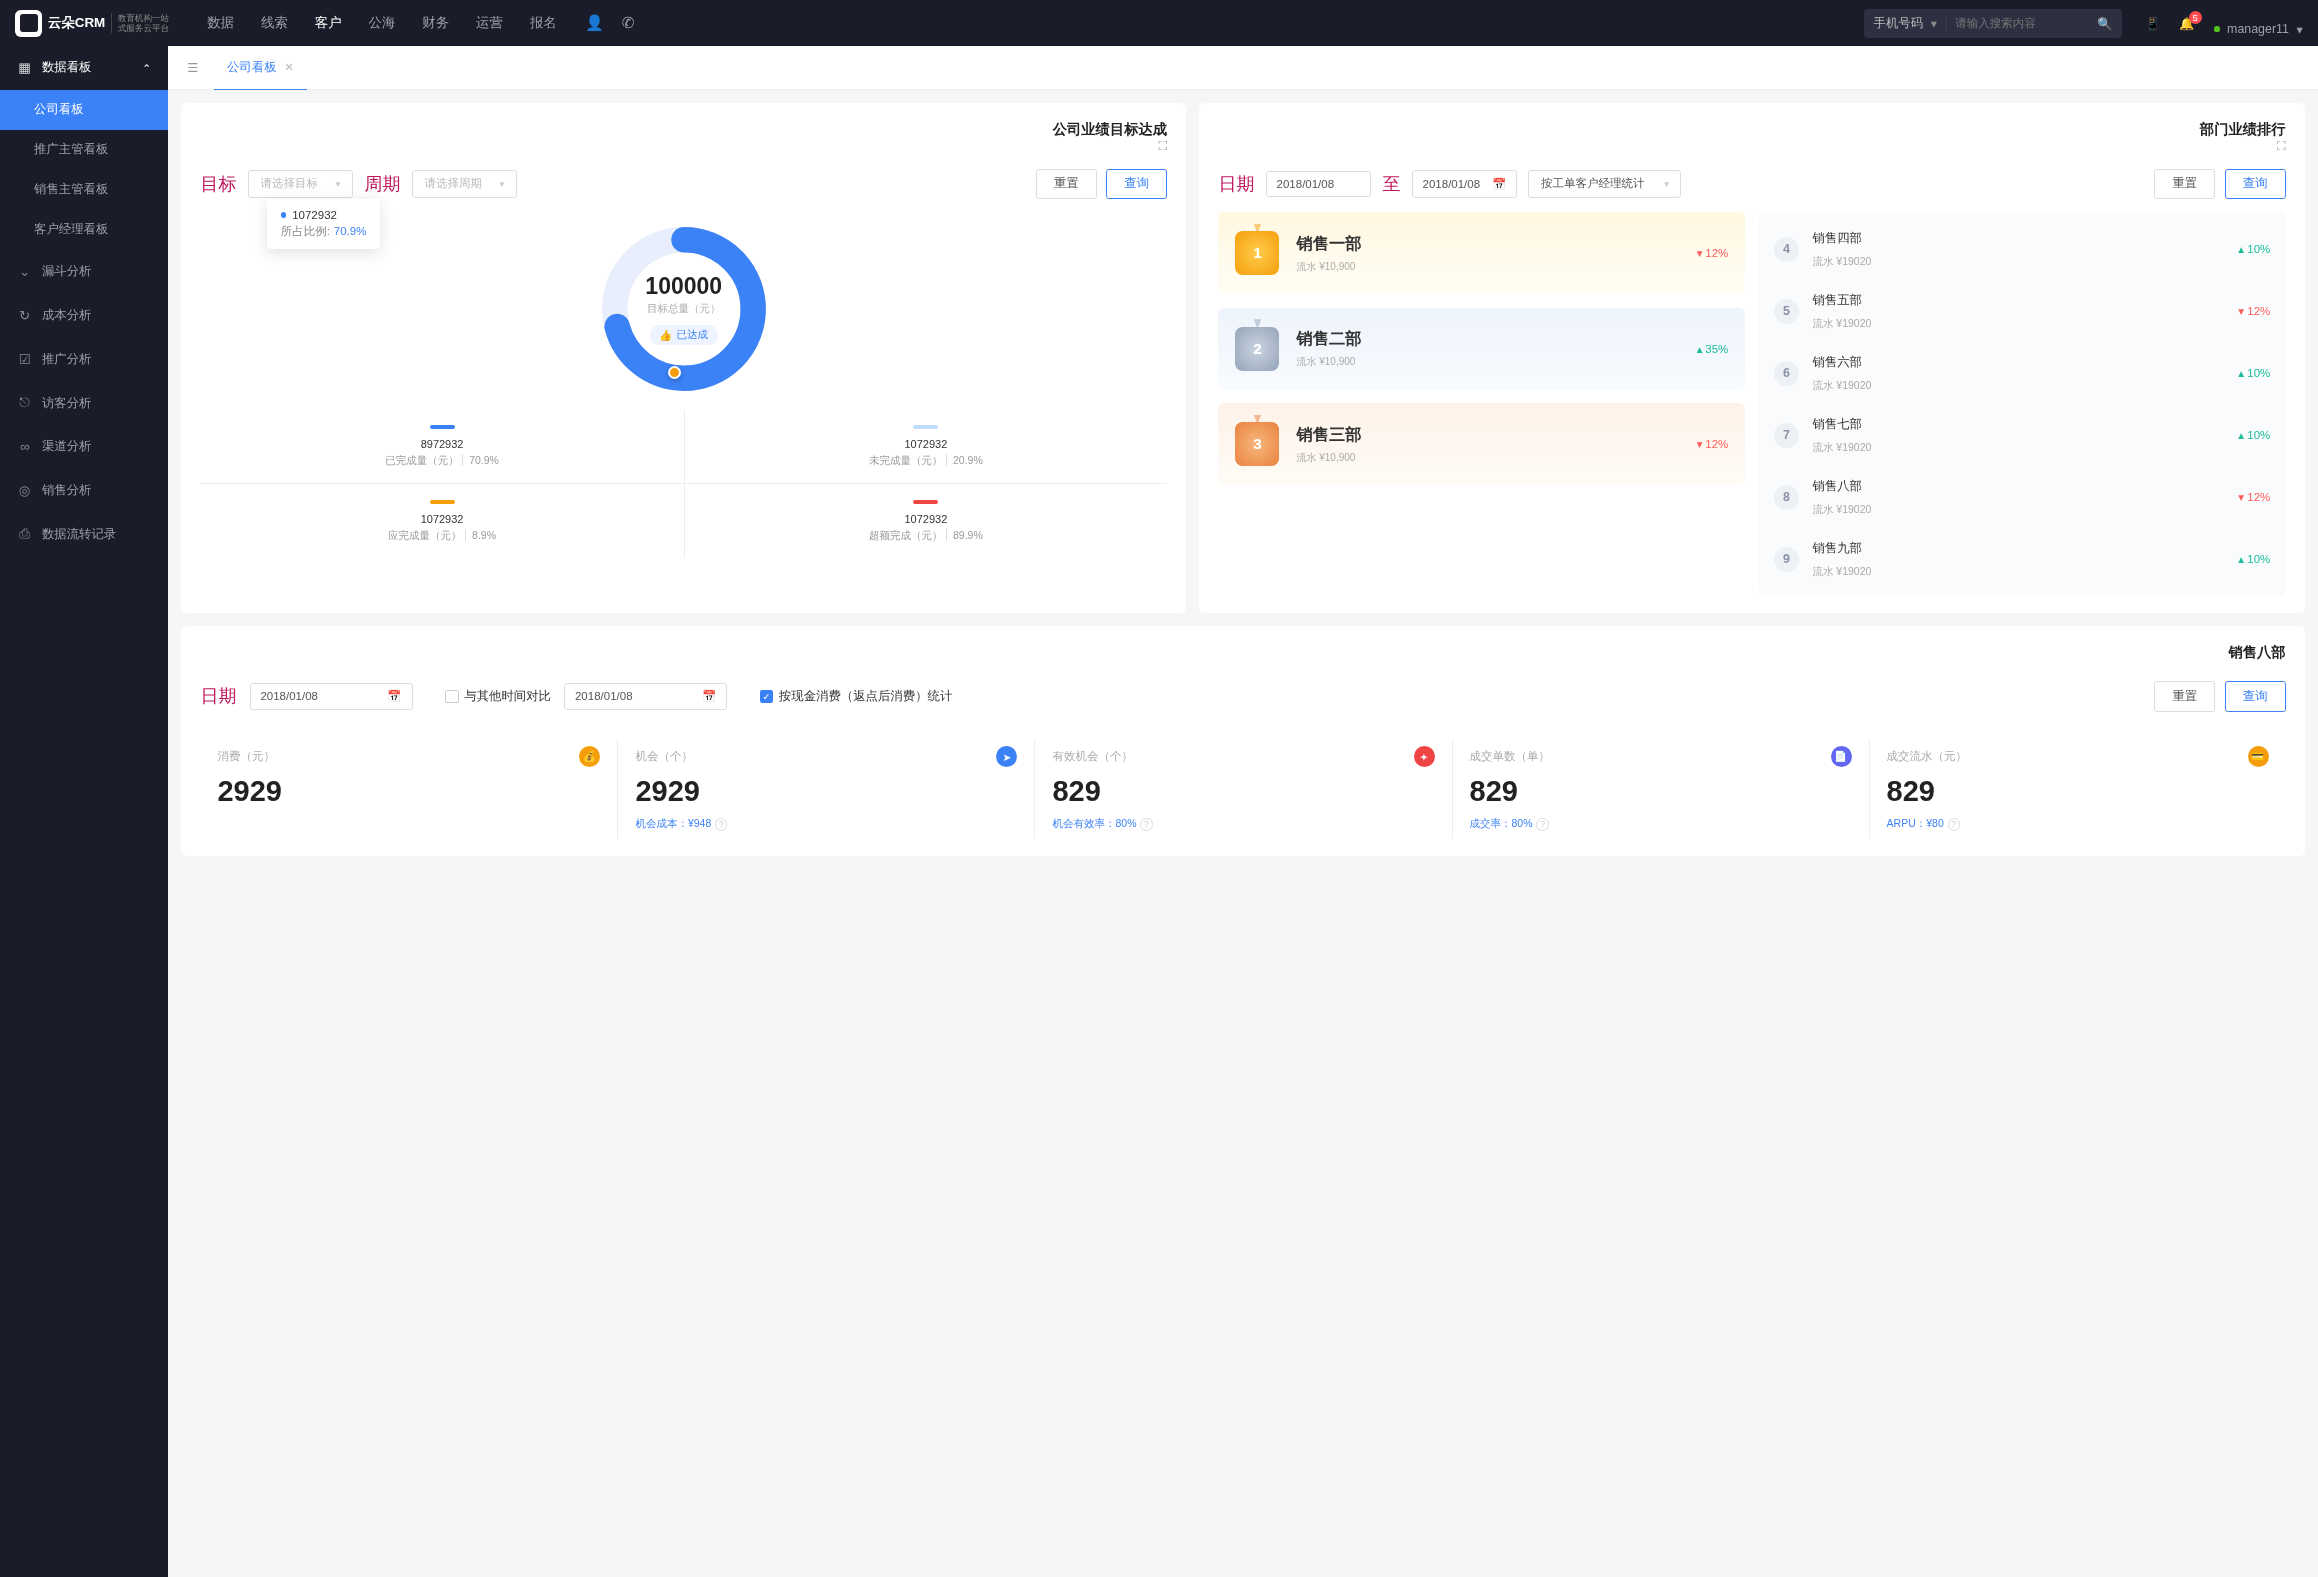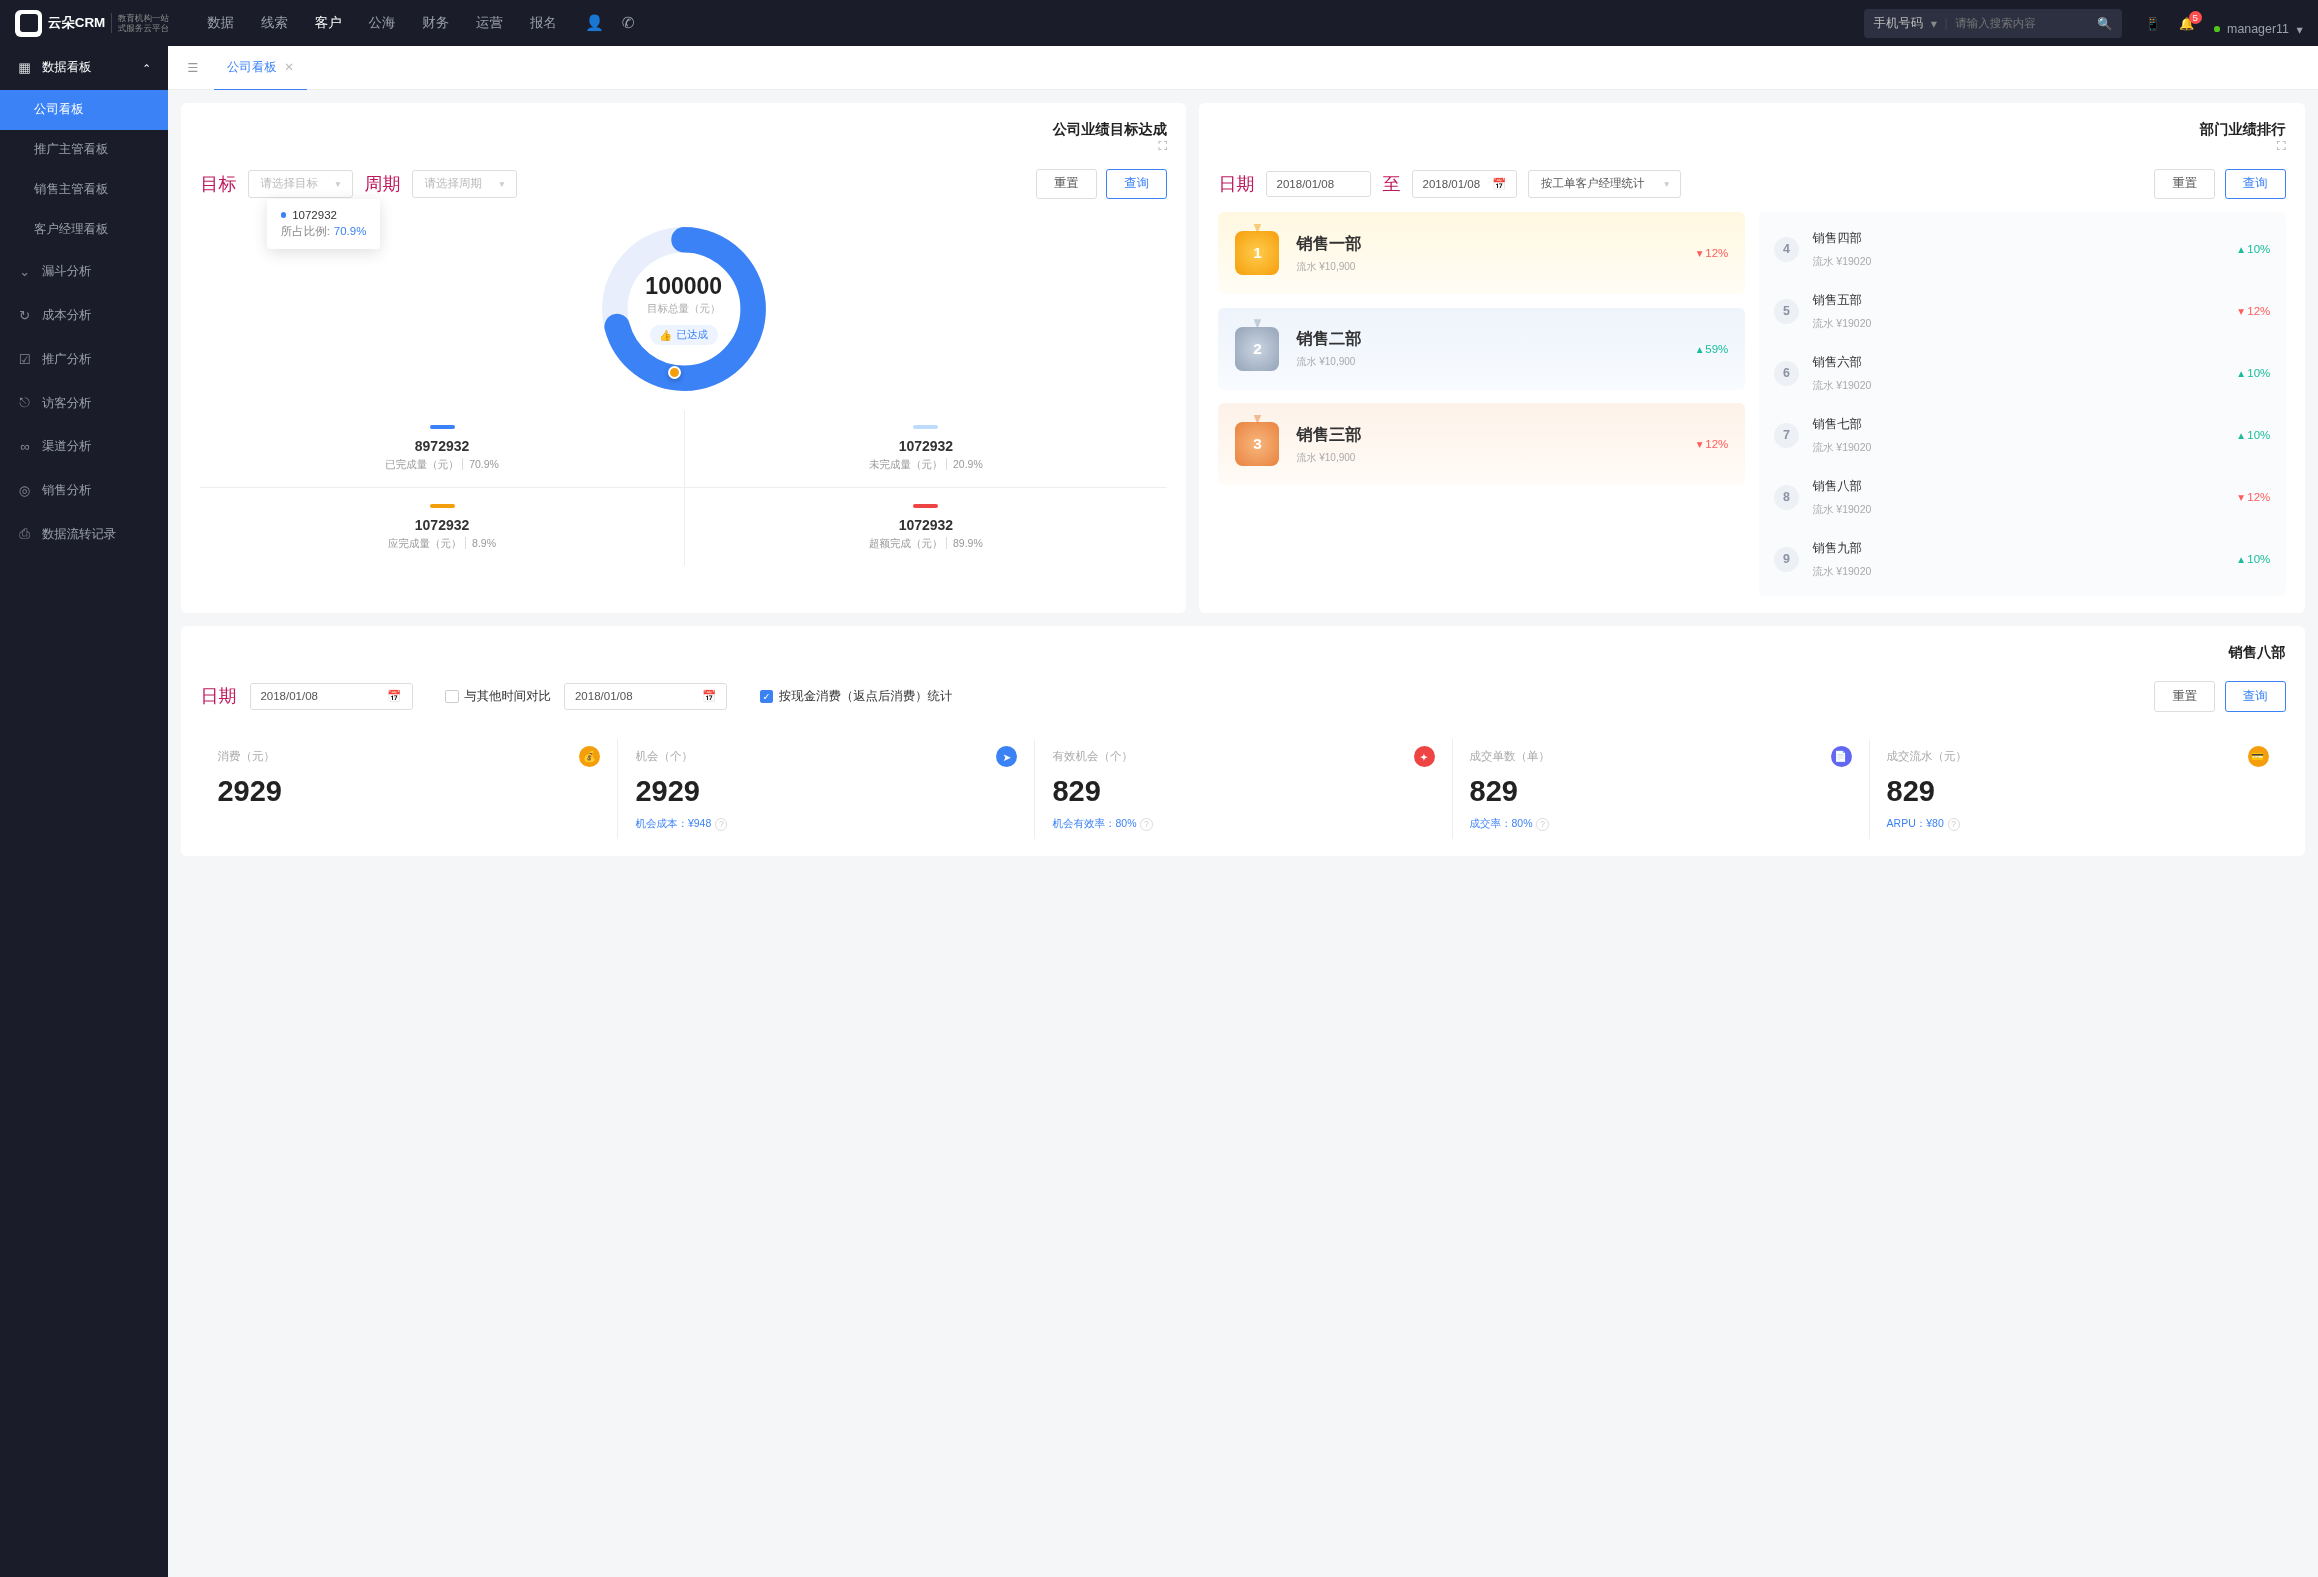--- a/index.html
+++ b/index.html
@@ -66,21 +66,21 @@
 .tooltip { position:absolute; top:0; left:67px; background:#fff; box-shadow:0 3.8px 15.3px rgba(0,0,0,.12); border-radius:3.8px; padding:9.6px 13.4px; font-size:11.5px; }
 .tooltip .row1 { color:#333; display:flex; align-items:center; gap:5.7px; }
 .tooltip .dot2 { width:5.7px; height:5.7px; border-radius:50%; background:#3b82f6; }
 .tooltip .row2 { color:#888; margin-top:3.8px; }
 .tooltip .pct { color:#3b82f6; margin-left:3.8px; }
 .knob { position:absolute; width:13.4px; height:13.4px; border-radius:50%; background:#f59e0b; border:2.9px solid #fff; box-shadow:0 1.9px 5.7px rgba(0,0,0,.25); }
 
 .metrics { display:grid; grid-template-columns: 1fr 1fr; }
 .metric { padding:15.3px 7.6px; text-align:center; }
 .metric .bar { width:25px; height:3.8px; border-radius:1.9px; margin:0 auto 9.6px; }
-.metric .val { font-size:14px; font-weight:700; color:#333; }
+.metric .val { font-size:11px; font-weight:400; color:#333; }
 .metric .lbl { font-size:10.5px; color:#999; margin-top:3.8px; }
 .metric .lbl .p { margin-left:3.8px; border-left:1px solid #ddd; padding-left:5.7px; }
 .metric.bl { border-left:1px solid #eee; }
 .metric.bt { border-top:1px solid #eee; }
 
 .rank-body { display:flex; gap:13.4px; margin-top:13.4px; }
 .top3 { flex:1; display:flex; flex-direction:column; gap:13.4px; }
 .rank-card { border-radius:5.7px; padding:19px 17px; display:flex; align-items:center; gap:17px; }
 .rank-card.gold { background: linear-gradient(180deg,#fff7e0,#fffdf5); }
 .rank-card.silver { background: linear-gradient(180deg,#eef4fb,#f8fbff); }
@@ -339,21 +339,21 @@
               <div class="delta down">▾ <span>12%</span></div>
             </div>
             <div class="rank-card silver">
               <div class="medal s">
                   <span>2</span>
                 </div>
               <div class="rank-info">
                   <div class="rank-name">销售二部</div>
                   <div class="rank-sub">流水 ¥10,900</div>
                 </div>
-              <div class="delta up">▴ <span>59%</span></div>
+              <div class="delta up">▴ <span>35%</span></div>
             </div>
             <div class="rank-card bronze">
               <div class="medal b">
                   <span>3</span>
                 </div>
               <div class="rank-info">
                   <div class="rank-name">销售三部</div>
                   <div class="rank-sub">流水 ¥10,900</div>
                 </div>
               <div class="delta down">▾ <span>12%</span></div>

